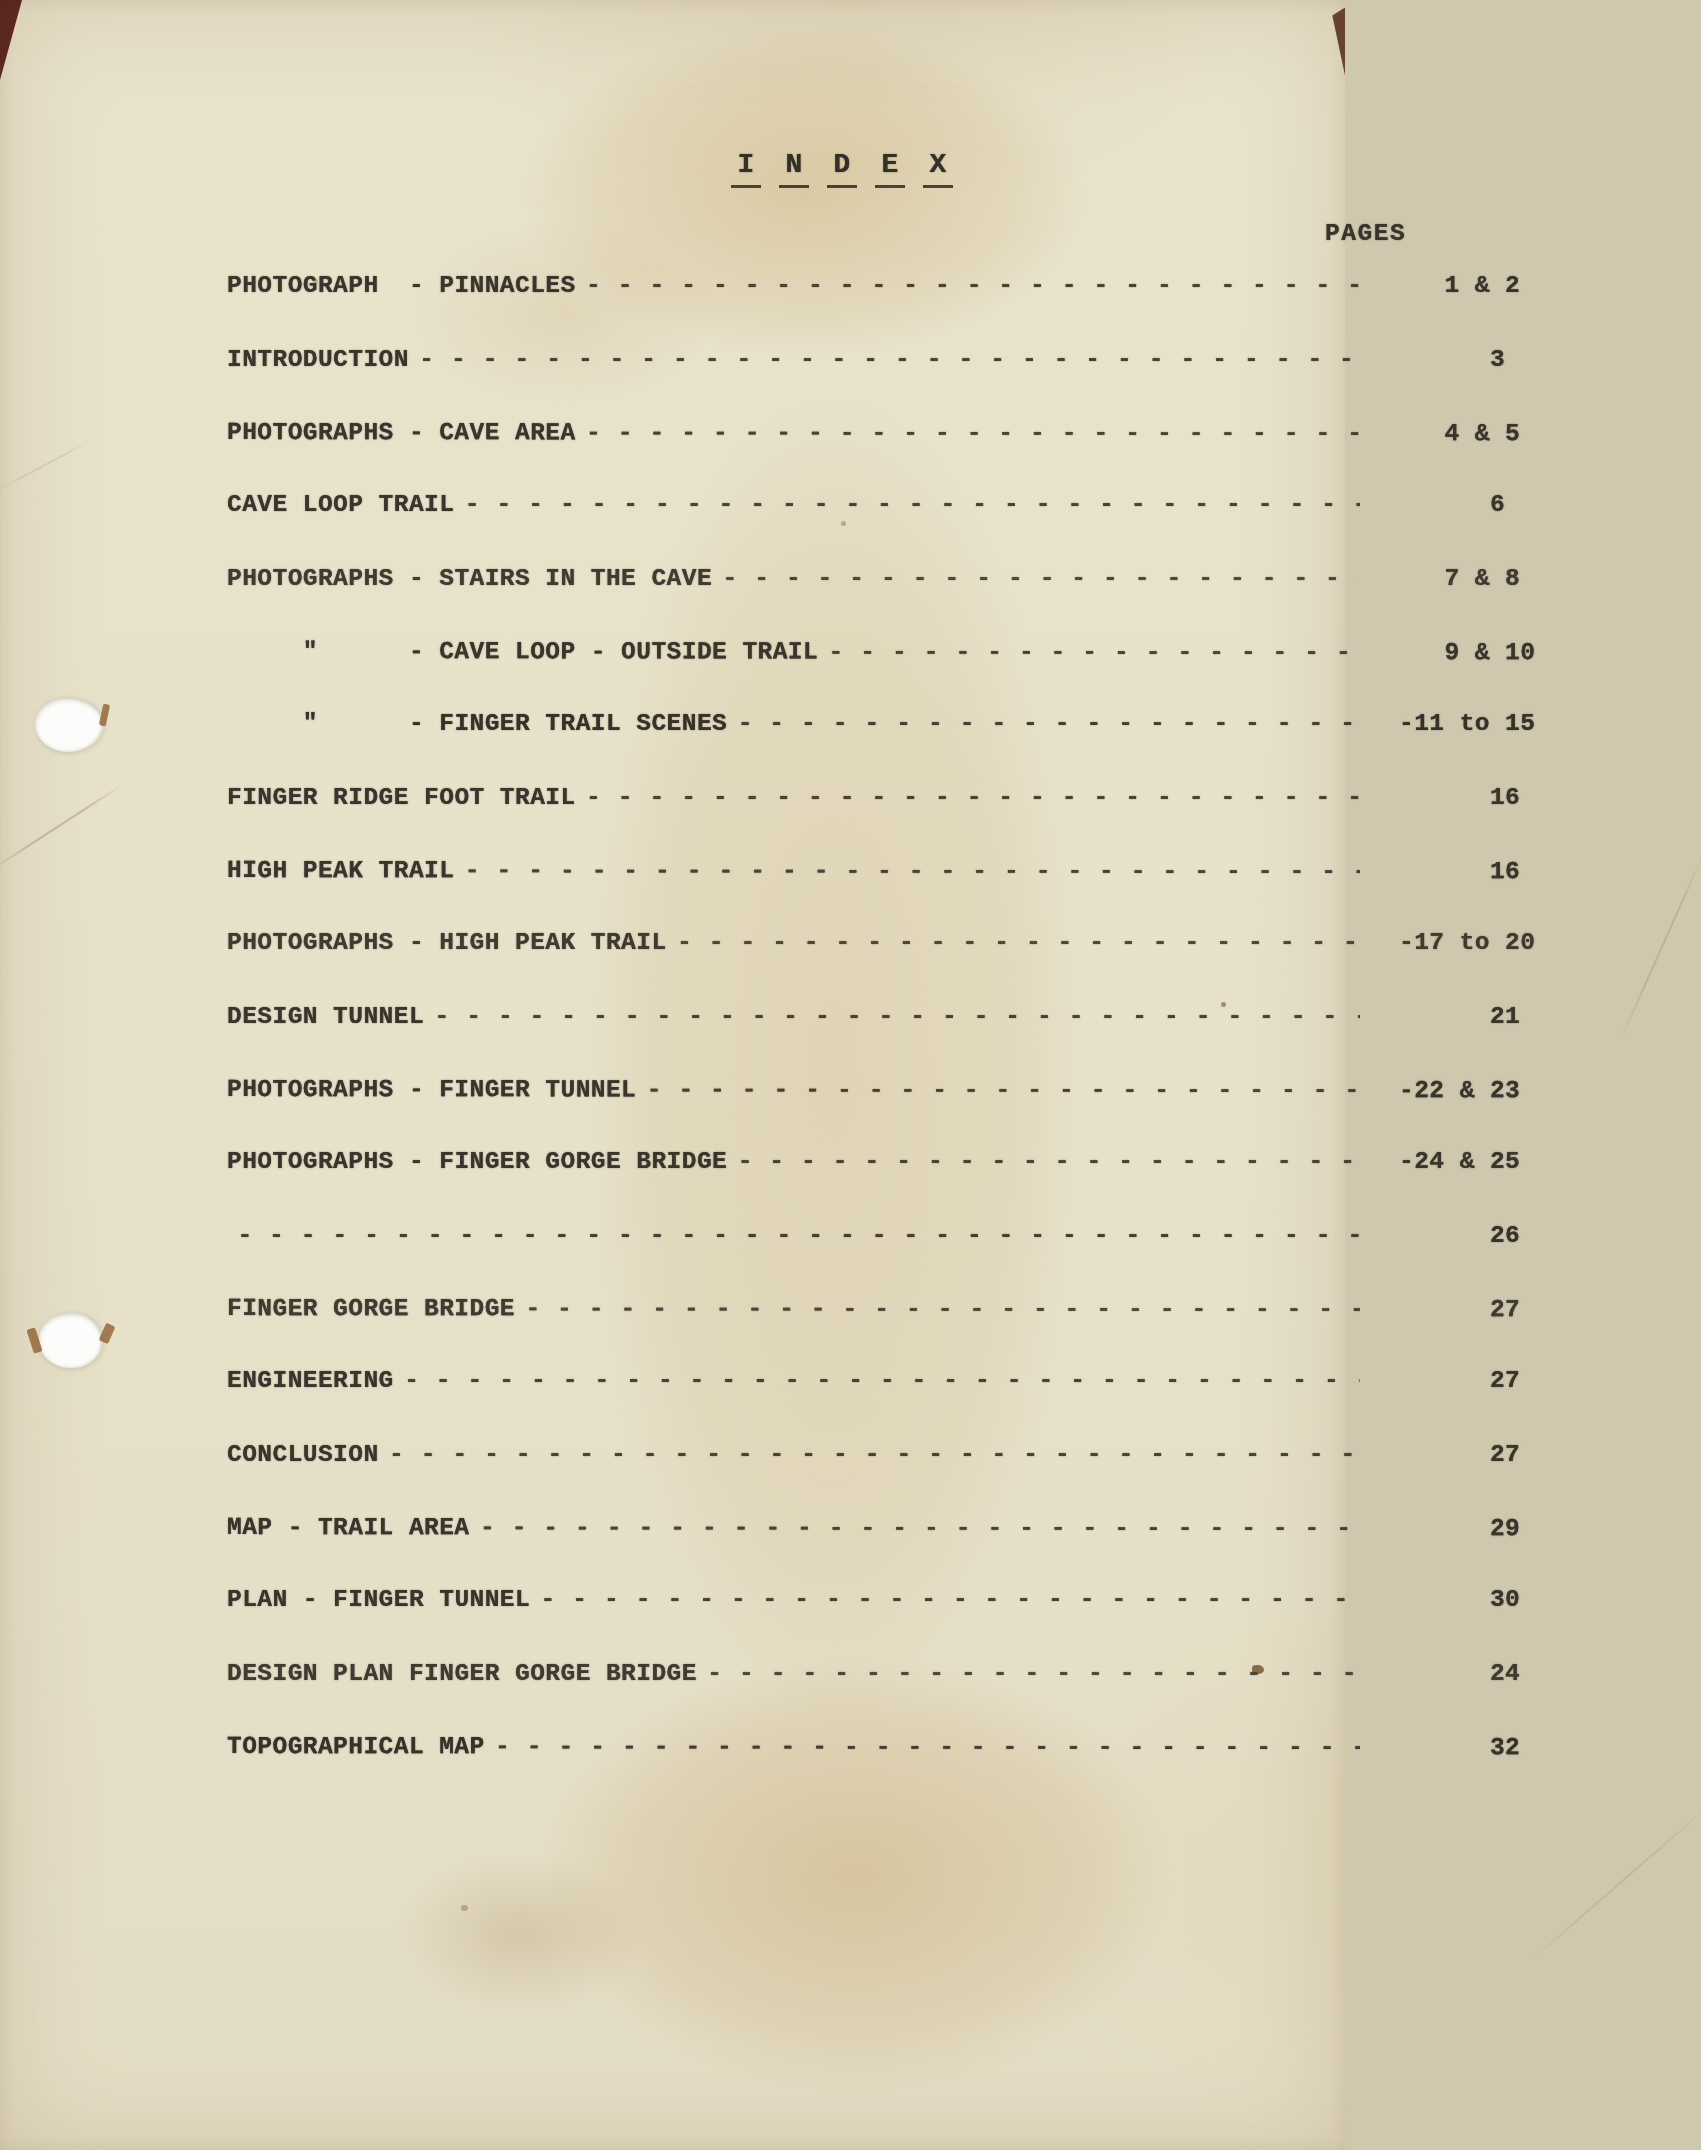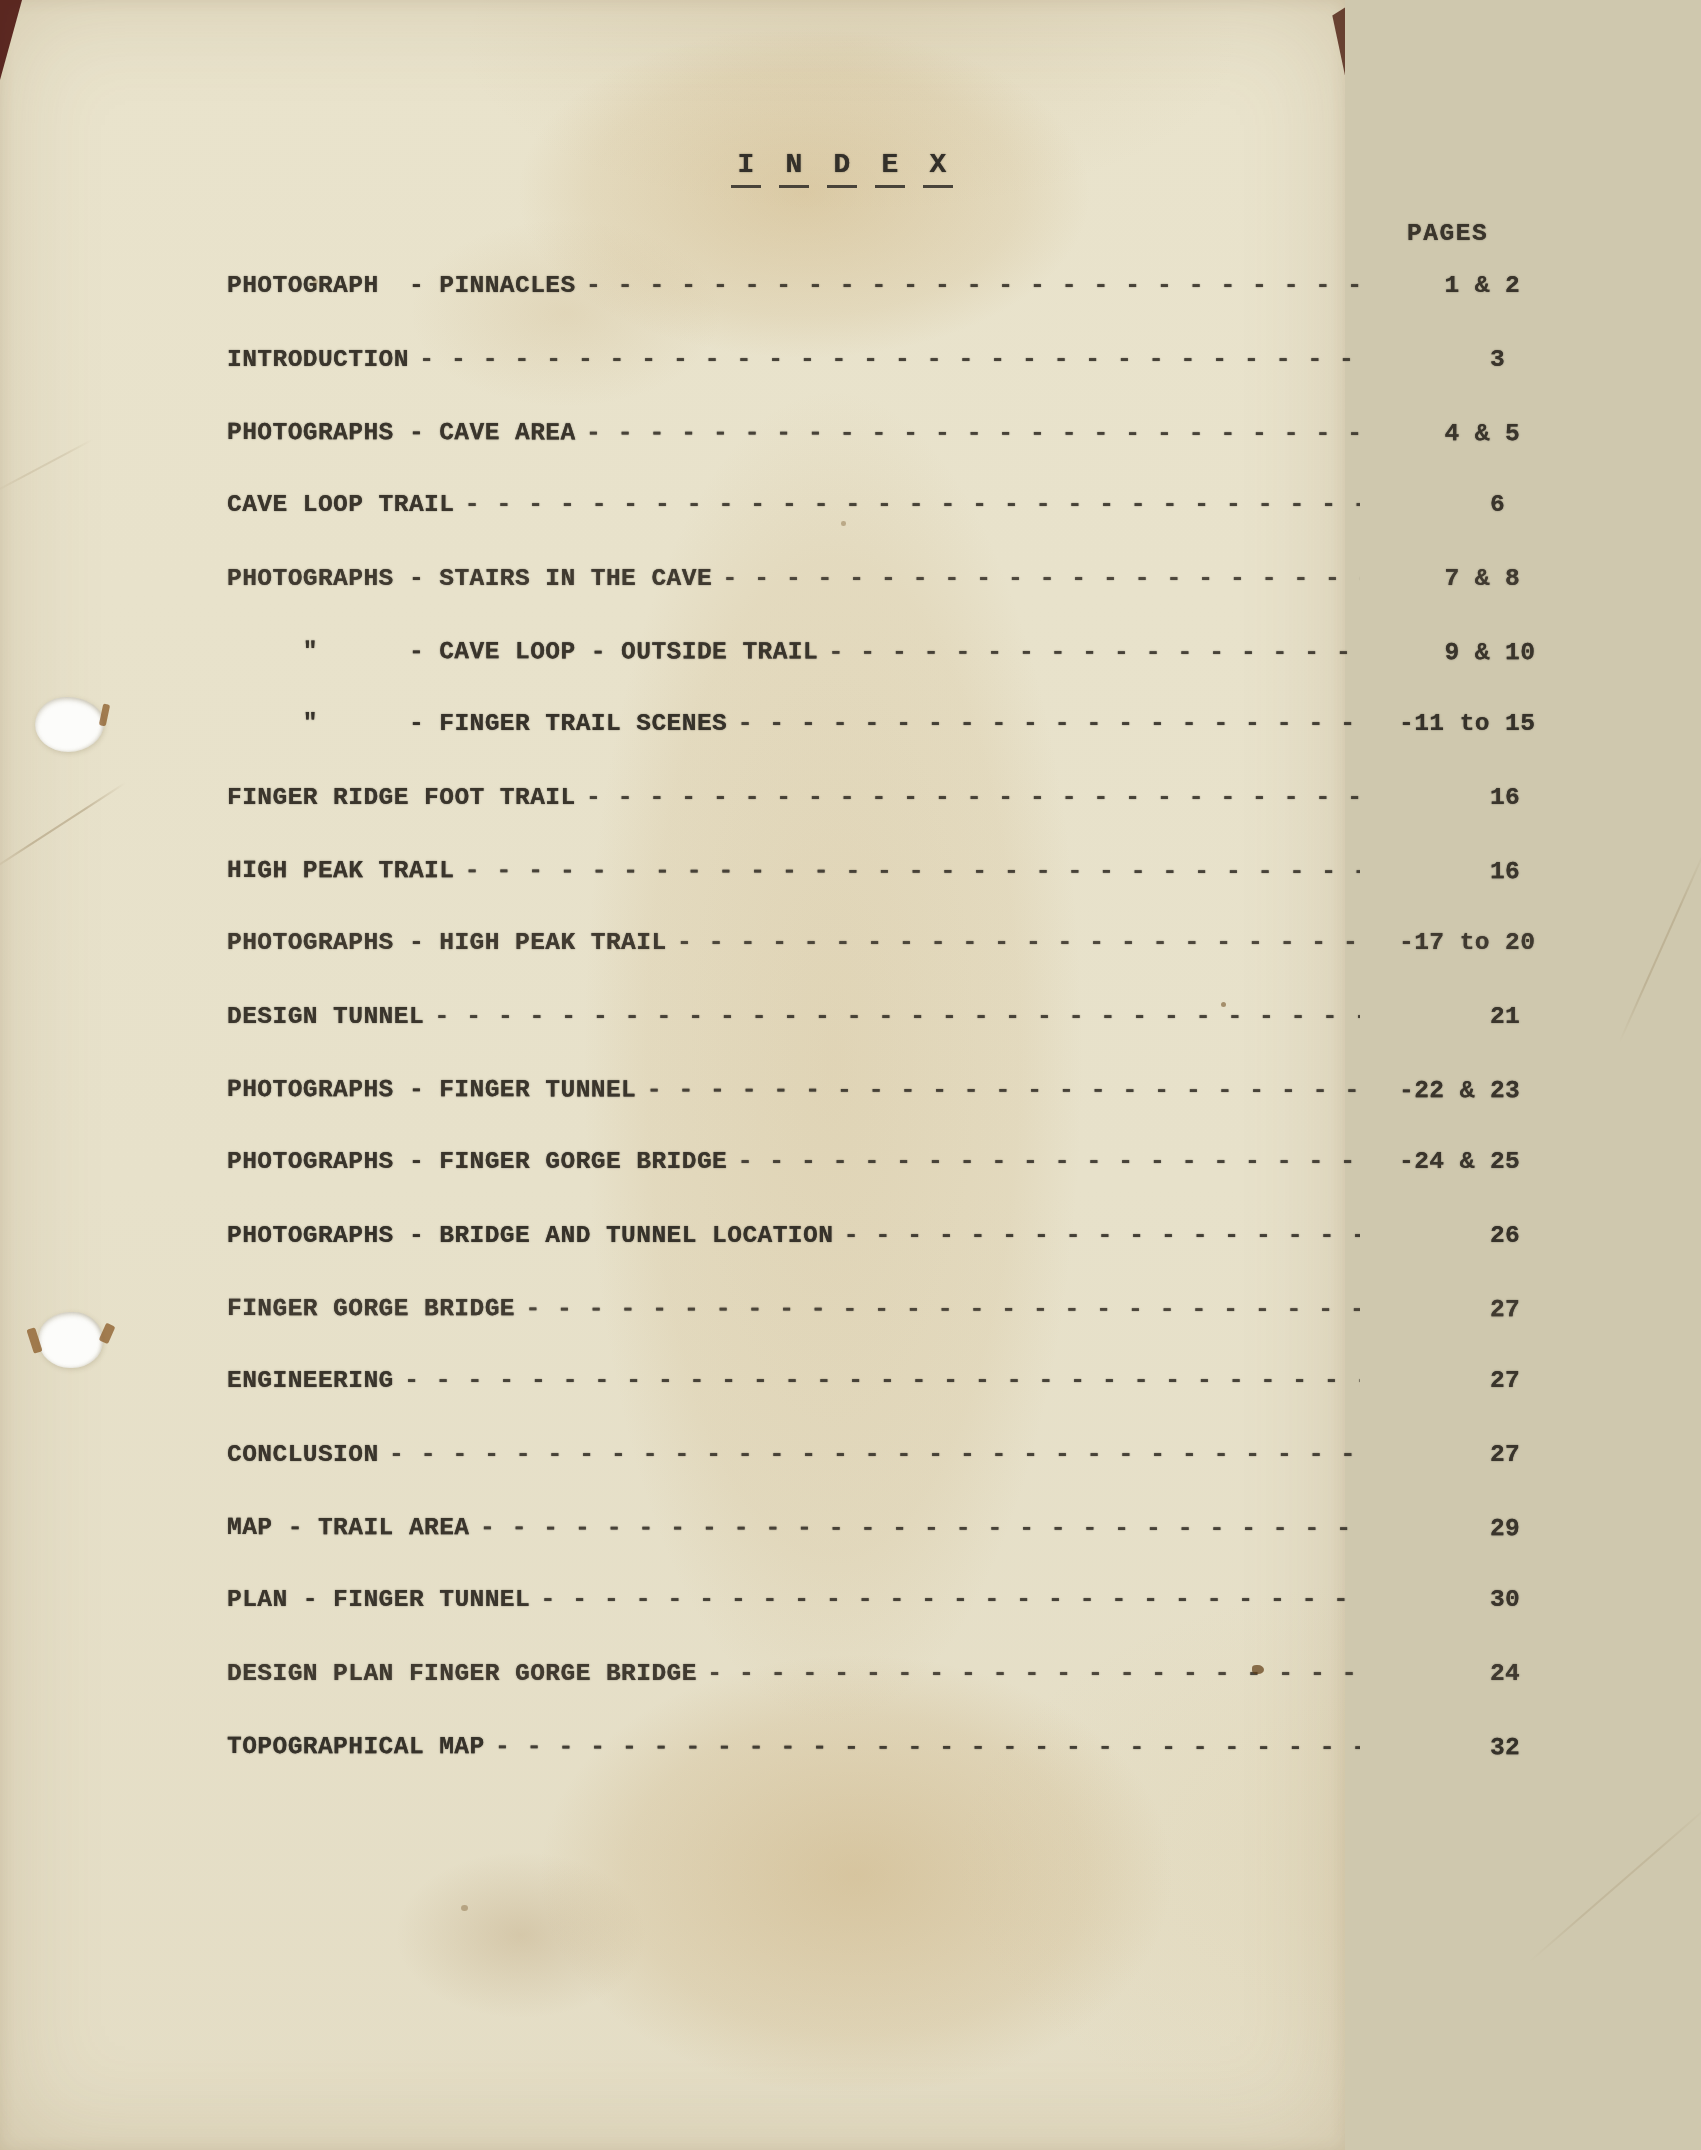--- a/index.html
+++ b/index.html
@@ -33,21 +33,21 @@
     display: inline-block;
     width: 30px; margin-right: 18px;
     text-align: center;
     font-size: 28px; font-weight: 700;
     color: #33302a;
     border-bottom: 3.7px solid rgba(51,48,42,0.88);
     padding-bottom: 5.2px;
     text-shadow: 0 0 0.7px rgba(52,47,40,0.85), 0 0 2.2px rgba(52,47,40,0.30);
   }
   .pages-header {
-    position: absolute; left: 1407px; top: 220px;
+    position: absolute; left: 1325px; top: 220px;
     font-size: 24.6px; font-weight: 700; letter-spacing: 1.5px;
     text-shadow: 0 0 0.7px rgba(52,47,40,0.85), 0 0 2.2px rgba(52,47,40,0.30);
   }
   
   .entries {
     position: absolute; left: 227px; top: 250px;
     width: 1351px;
   }
   .row {
     height: 73px;
@@ -198,21 +198,20 @@
       <span class="pages">-22 &amp; 23</span>
     </div>
 
     <div class="row">
       <span class="label">PHOTOGRAPHS - FINGER GORGE BRIDGE</span>
       <span class="leader">- - - - - - - - - - - - - - - - - - - - - - - - - - - - - - - - - - - - - - - - - - - - - - - - - - - - - - - - - - - - - - - - - - - - - - - - - - - - - - - - - - - - - - - - - - - -</span>
       <span class="pages">-24 &amp; 25</span>
     </div>
 
     <div class="row">
-      <span class="label">PHOTOGRAPHS - BRIDGE AND TUNNEL LOCATION</span>
       <span class="leader">- - - - - - - - - - - - - - - - - - - - - - - - - - - - - - - - - - - - - - - - - - - - - - - - - - - - - - - - - - - - - - - - - - - - - - - - - - - - - - - - - - - - - - - - - - - -</span>
       <span class="pages">      26</span>
     </div>
 
     <div class="row">
       <span class="label">FINGER GORGE BRIDGE</span>
       <span class="leader">- - - - - - - - - - - - - - - - - - - - - - - - - - - - - - - - - - - - - - - - - - - - - - - - - - - - - - - - - - - - - - - - - - - - - - - - - - - - - - - - - - - - - - - - - - - -</span>
       <span class="pages">      27</span>
     </div>
 

